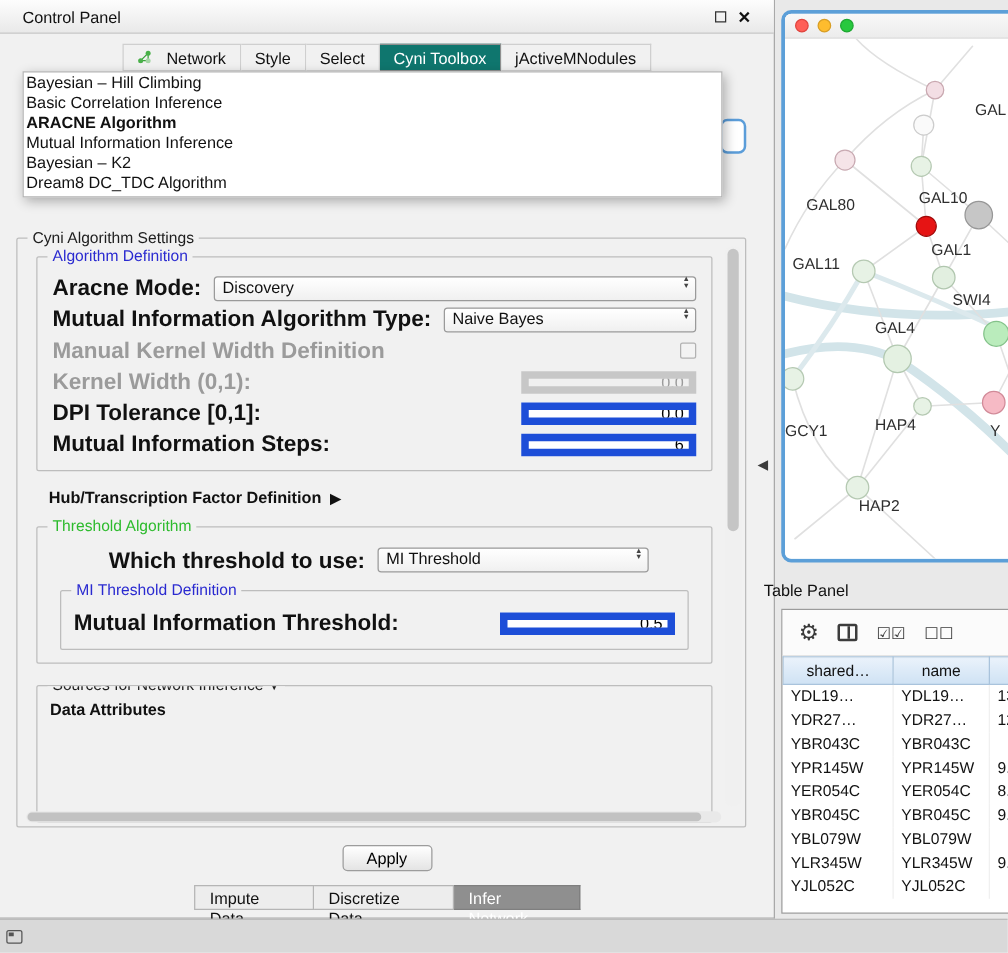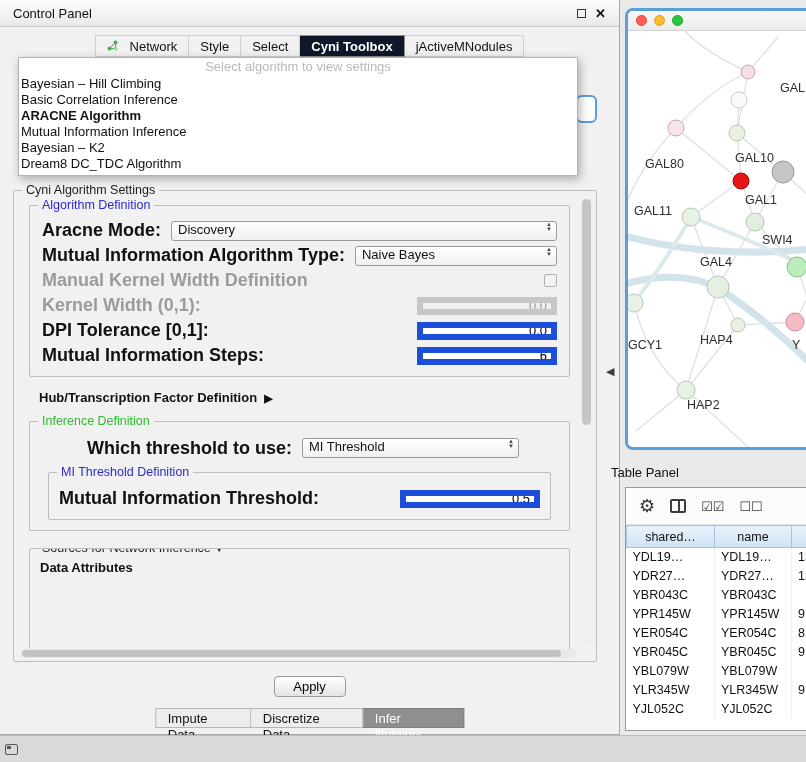--- a/index.html
+++ b/index.html
@@ -3,31 +3,31 @@
 <meta charset="utf-8">
 <style>
   * { margin:0; padding:0; box-sizing:border-box; }
   html,body { width:806px; height:762px; overflow:hidden; background:#e9e9e9;
     font-family:"Liberation Sans", sans-serif; font-size:13px; color:#111; }
 
   
   .control-panel { position:absolute; left:0; top:0; width:620px; height:735px;
     background:#f1f1f1; border-right:1px solid #a9a9a9; border-bottom:1px solid #a9a9a9; }
   .titlebar { height:27px; background:linear-gradient(#fdfdfd,#e9e9e9);
-    border-bottom:1px solid #c6c6c6; display:flex; align-items:center; padding:0 13px; }
+    border-bottom:1px solid #c6c6c6; display:flex; align-items:center; padding:0 18px; }
   .win-buttons { margin-left:auto; display:flex; align-items:center; gap:9px; }
   .float-icon { width:9px; height:9px; border:1.5px solid #333; display:inline-block; }
   .close-icon { font-weight:bold; font-size:13px; color:#111; }
   .close-icon::before { content:"✕"; }
 
   .tab-strip { display:flex; justify-content:center; margin-top:8px; height:22px; }
   .tab { display:flex; align-items:center; gap:12px; padding:0 11px; font-size:13px;
     border:1px solid #cfcfcf; border-left:none; background:#f1f1f1; cursor:default; }
   .tab:first-child { border-left:1px solid #cfcfcf; }
-  .tab.active { background:#0f172a; color:#fff; border-color:#8f8f8f;font-weight:bold; }
+  .tab.active { background:#0f766e; color:#fff; border-color:#8f8f8f; }
 
   
   .combo-sliver { position:absolute; left:576px; top:95px; width:21px; height:28px;
     border:2px solid #5b9dd9; border-radius:6px; background:#fff; z-index:30; }
 
   
   .dropdown { position:absolute; left:18px; top:57px; width:560px; background:#fff;
     border:1px solid #b3b3b3; box-shadow:2px 3px 9px rgba(0,0,0,.3); z-index:40;
     padding-bottom:3px; }
   .dd-placeholder { color:#b9b9b9; text-align:center; height:18px; line-height:18px; }
@@ -173,21 +173,20 @@
         <span>Cyni Toolbox</span>
       </div>
       <div class="tab">
         <span>jActiveMNodules</span>
       </div>
     </div>
 
   <div class="combo-sliver"></div>
 
   <div class="dropdown">
-    <div class="dd-placeholder">Select algorithm to view settings</div>
     <div>
         <div class="dd-item">Bayesian – Hill Climbing</div>
         <div class="dd-item">Basic Correlation Inference</div>
         <div class="dd-item bold">ARACNE Algorithm</div>
         <div class="dd-item">Mutual Information Inference</div>
         <div class="dd-item">Bayesian – K2</div>
         <div class="dd-item">Dream8 DC_TDC Algorithm</div>
       </div>
   </div>
 
@@ -235,21 +234,21 @@
           <input class="tfield" value="6" style="">
         </div>
       </div>
 
       <div class="hub-row">
         <span>Hub/Transcription Factor Definition</span>
         <span class="hub-arrow"></span>
       </div>
 
       <div class="group threshold-group">
-        <span class="gtitle green">Inference Definition</span>
+        <span class="gtitle green">Threshold Algorithm</span>
 
         <div class="which-row">
           <span class="lbl">Which threshold to use:</span>
           <div class="combo">
             <span>MI Threshold</span>
             <span class="combo-arrows"></span>
           </div>
         </div>
 
         <div class="group mi-group">

